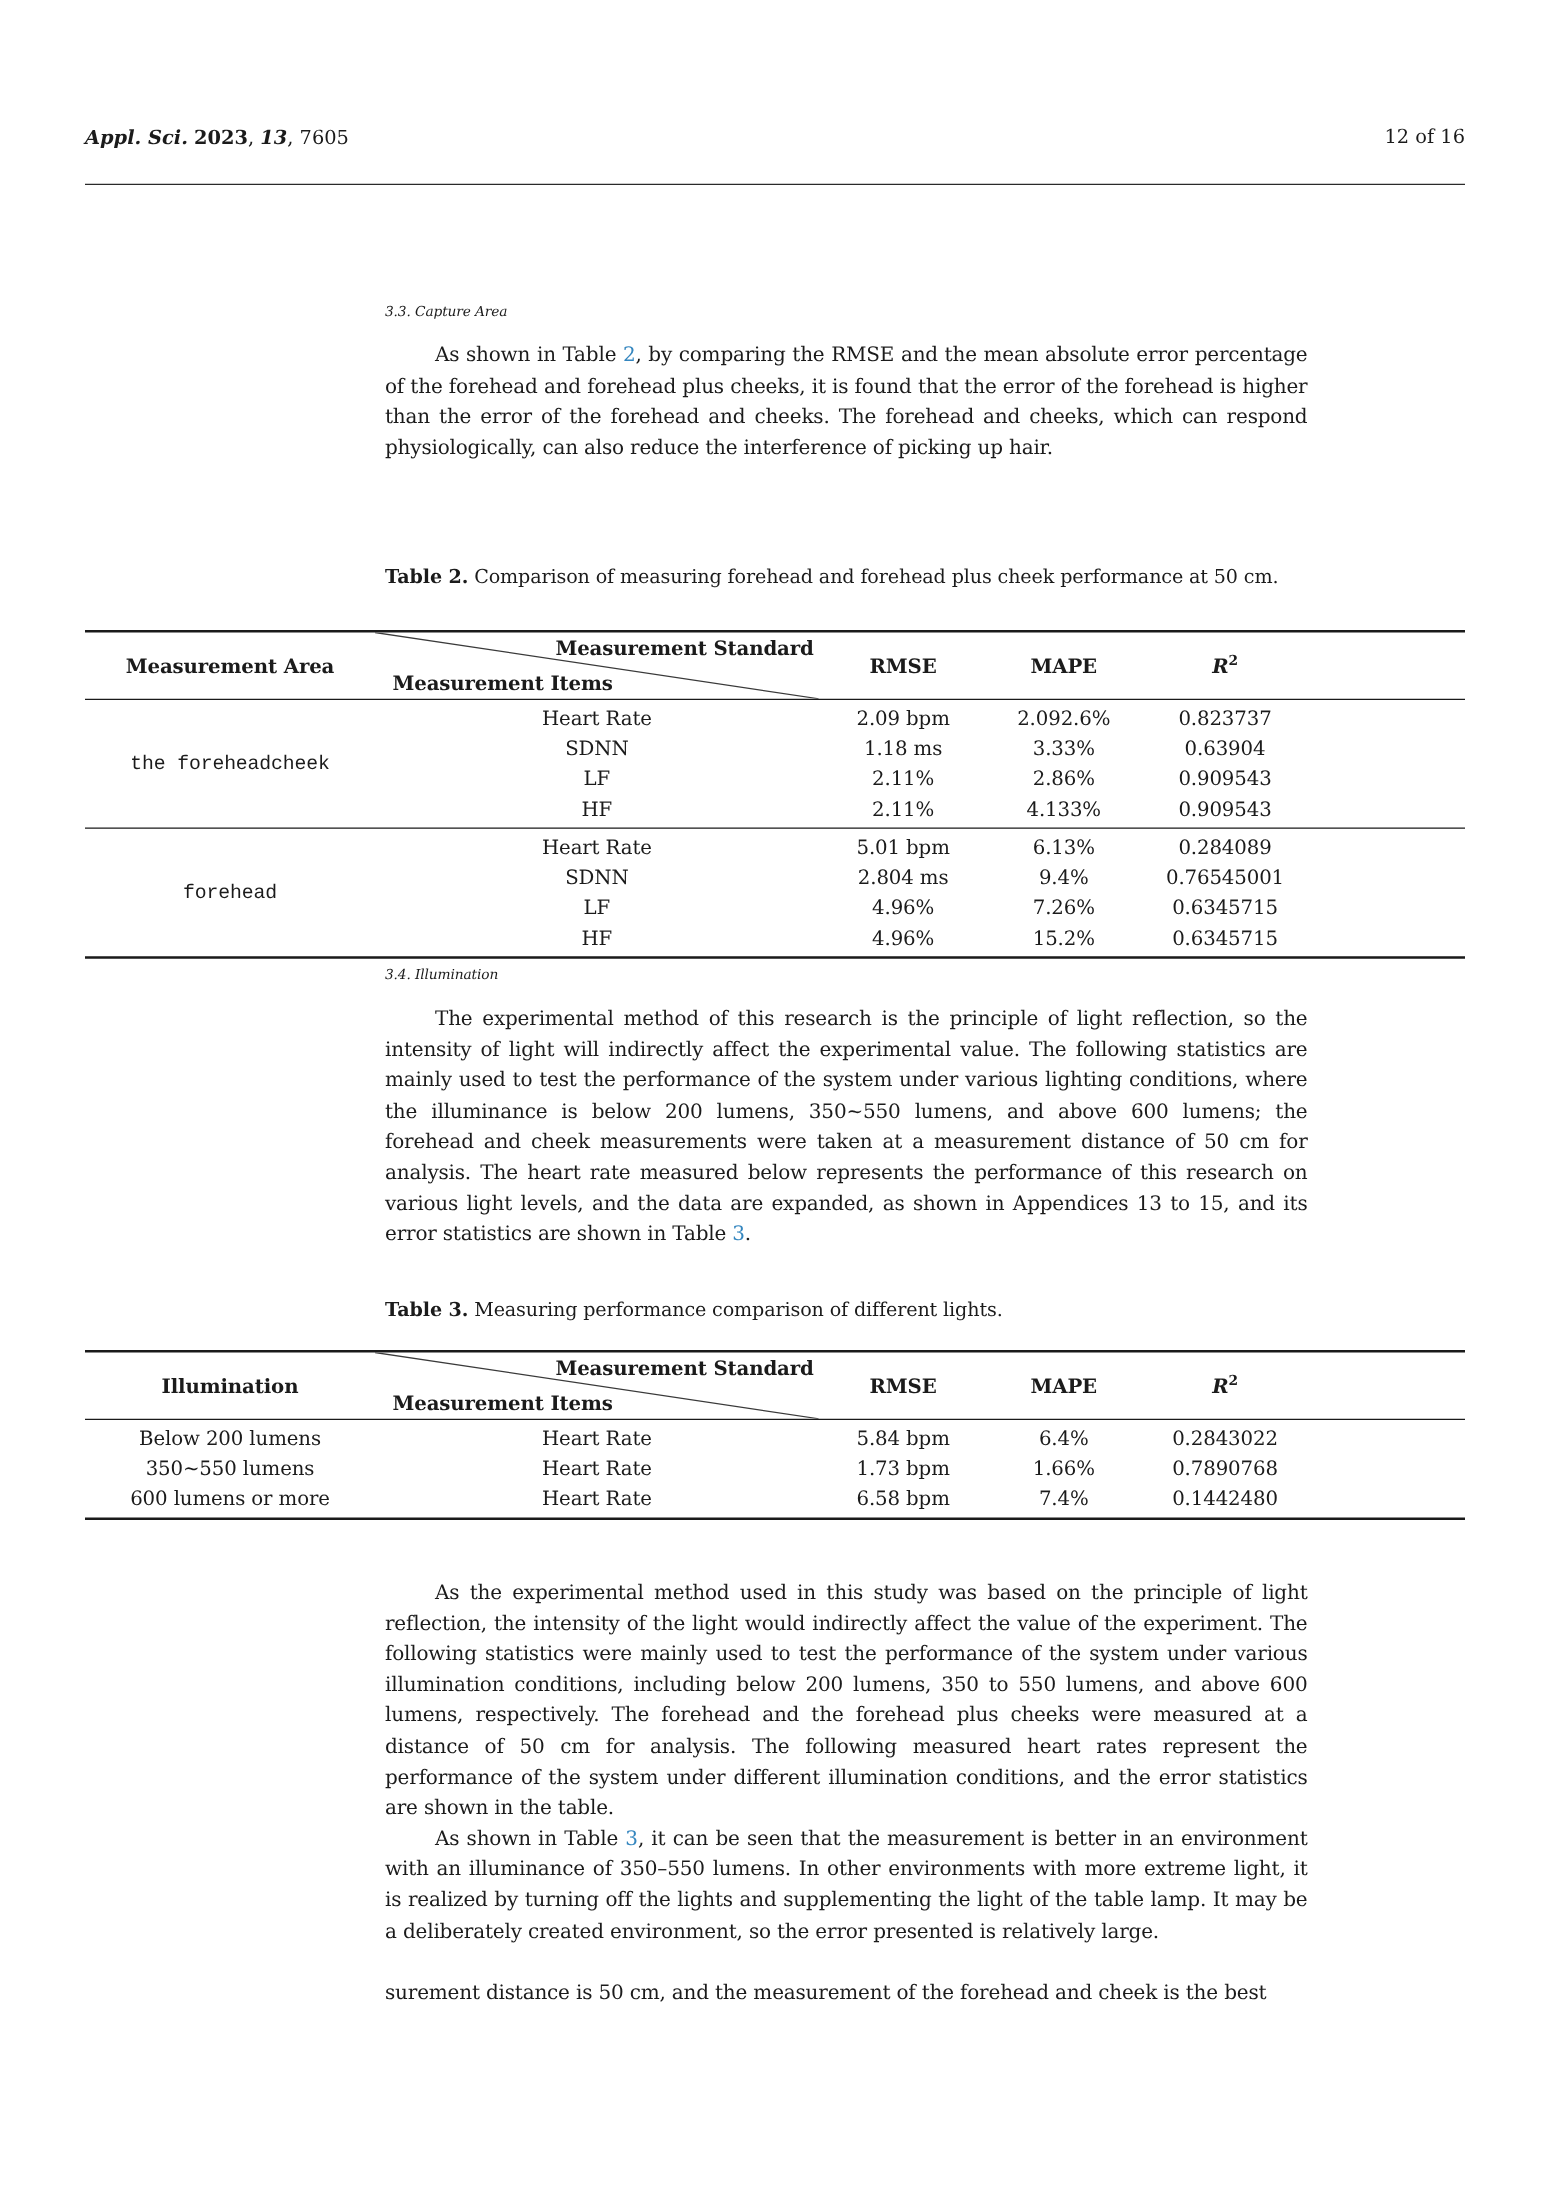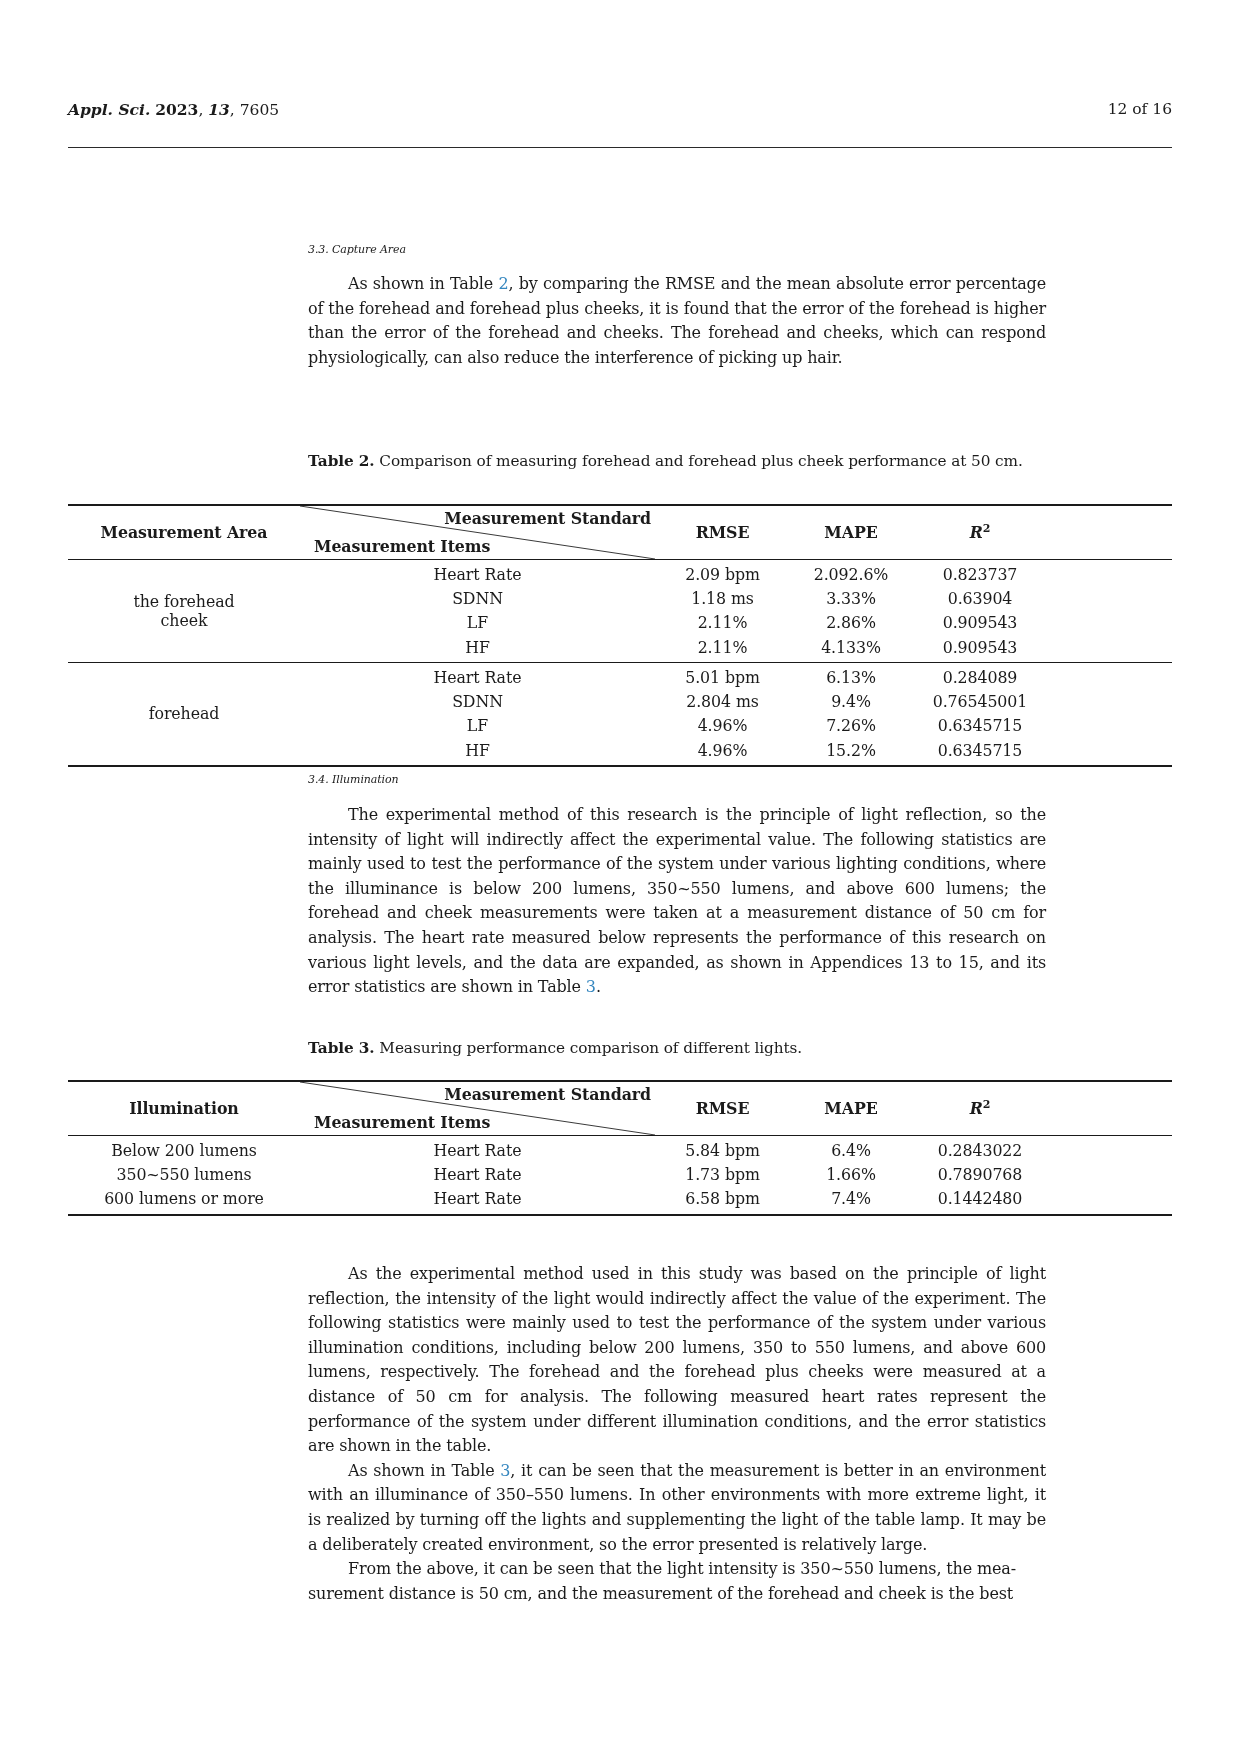--- a/index.html
+++ b/index.html
@@ -29,22 +29,22 @@
   .thead{border-top:2.5px solid #1a1a1a;border-bottom:1.5px solid #1a1a1a;height:53px;
          font-weight:bold;align-items:center;}
   .thead .cell{text-align:center;}
   .diagcell{position:relative;height:53px;grid-column:2;}
   .diag-svg{position:absolute;left:0;top:0;width:100%;height:100%;}
   .diag-top{position:absolute;top:3px;right:4px;}
   .diag-bottom{position:absolute;bottom:3px;left:14px;}
   .rsup{font-size:11px;vertical-align:super;font-style:normal;}
   .tbody{grid-auto-rows:24.3px;align-items:center;padding:2px 0 3px 0;}
   .tbody .cell{text-align:center;}
-  .c-area{grid-column:1;grid-row:1 / span 4;display:flex;flex-direction:column;
-          justify-content:center;text-align:center;}
+  .c-area{grid-column:1;grid-row:1 / span 4;display:flex;flex-direction:row;
+          justify-content:center;text-align:center;font-family:Liberation Mono, monospace;}
   .c-area1{grid-column:1;}
   .c-item{grid-column:2;} .c-rmse{grid-column:3;} .c-mape{grid-column:4;} .c-r2{grid-column:5;}
   .gsep{border-bottom:1.2px solid #1a1a1a;}
   .gend{border-bottom:2.5px solid #1a1a1a;}
 </style>
 </head>
 <body>
 
 <div class="abs" id="page-header">
   <span><span class="it">Appl. Sci.</span>&nbsp;<span class="bd">2023</span><span>, </span><span class="it">13</span><span>, 7605</span></span>
@@ -163,14 +163,14 @@
     <div class="cell c-item">Heart Rate</div>
     <div class="cell c-rmse">6.58 bpm</div>
     <div class="cell c-mape">7.4%</div>
     <div class="cell c-r2">0.1442480</div>
   </div>
 </div>
 
 <div class="abs textcol" style="top:1262px;">
   <p>As the experimental method used in this study was based on the principle of light reflection, the intensity of the light would indirectly affect the value of the experiment. The following statistics were mainly used to test the performance of the system under various illumination conditions, including below 200 lumens, 350 to 550 lumens, and above 600 lumens, respectively. The forehead and the forehead plus cheeks were measured at a distance of 50 cm for analysis. The following measured heart rates represent the performance of the system under different illumination conditions, and the error statistics are shown in the table.</p>
   <p><span>As shown in Table </span><span class="link" style="color:#3486bf">3</span><span>, it can be seen that the measurement is better in an environment with an illuminance of 350–550 lumens. In other environments with more extreme light, it is realized by turning off the lights and supplementing the light of the table lamp. It may be a deliberately created environment, so the error presented is relatively large.</span></p>
-  <p><span>From the above, it can be seen that the light intensity is 350~550 lumens, the mea-</span><br><span>surement distance is 50 cm, and the measurement of the forehead and cheek is the best</span></p>
+  <p><br><span>surement distance is 50 cm, and the measurement of the forehead and cheek is the best</span></p>
 </div>
 
 </body></html>

